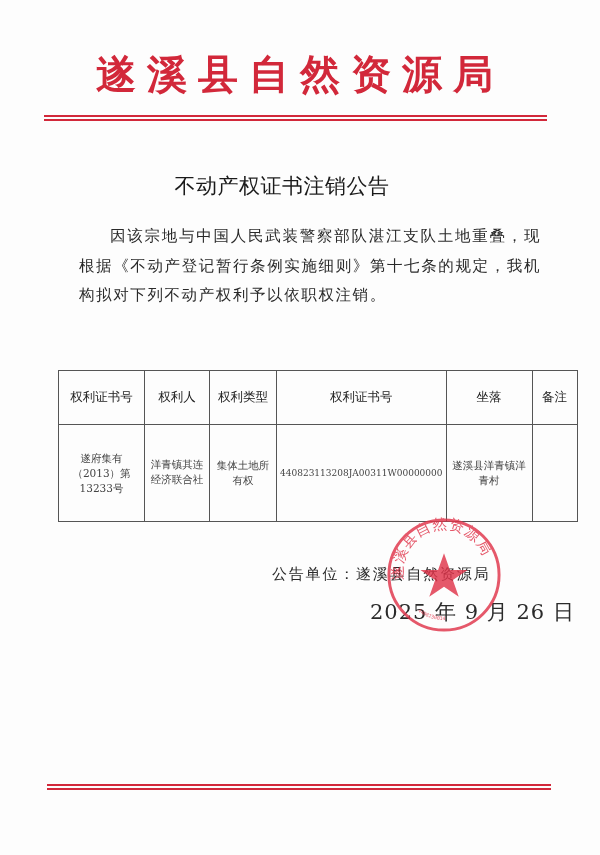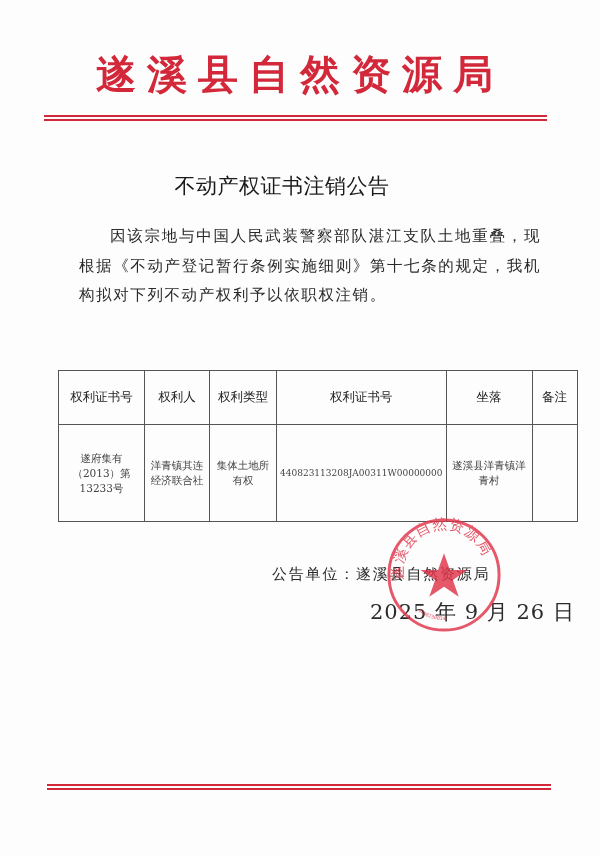--- a/index.html
+++ b/index.html
@@ -84,21 +84,21 @@
       color: #222;
     }
     .notice-table td {
       height: 76px;
       font-size: 10.5px;
       line-height: 15px;
       color: #444;
     }
     .notice-table td.unit-no { font-size: 9px; letter-spacing: 0; }
     .col1 { width: 79px; }
-    .col2 { width: 58px; }
+    .col2 { width: 58px; font-family: Liberation Mono, monospace; }
     .col3 { width: 60px; }
     .col4 { width: 149px; }
     .col5 { width: 79px; }
     .col6 { width: 38px; }
     .signature {
       position: absolute;
       left: 272px;
       top: 565px;
       font-size: 15px;
       color: #2a2a2a;

